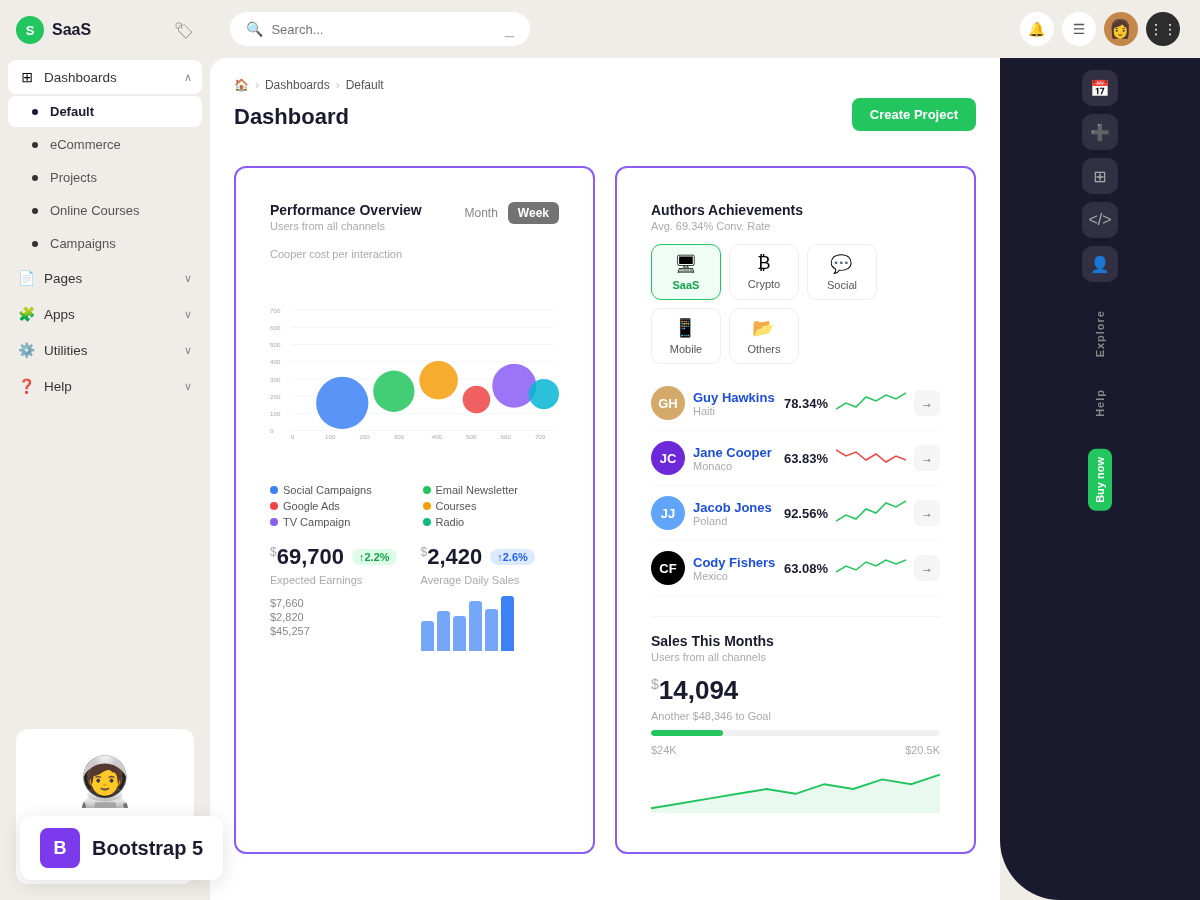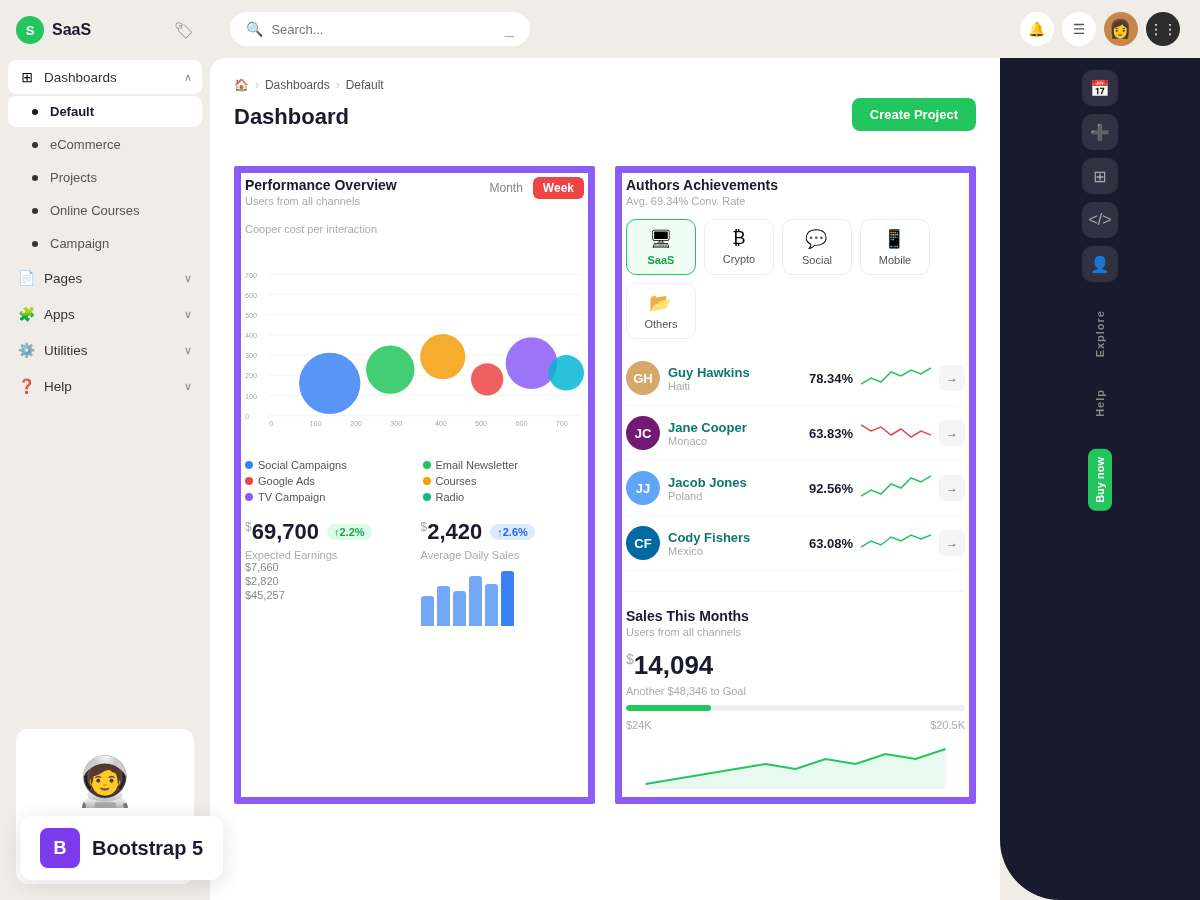--- a/index.html
+++ b/index.html
@@ -47,29 +47,29 @@
     .breadcrumb-sep { color: #ccc; }
     .breadcrumb-link { color: #555; cursor: pointer; }
     .page-title { font-size: 22px; font-weight: 700; color: #1a1a2e; margin-bottom: 20px; }
     .page-header { display: flex; align-items: center; justify-content: space-between; margin-bottom: 16px; }
     .create-btn { background: #22c55e; color: white; border: none; border-radius: 8px; padding: 9px 18px; font-size: 13px; font-weight: 600; cursor: pointer; }
 
     
     .two-col { display: grid; grid-template-columns: 1fr 1fr; gap: 20px; }
 
     
-    .card { background: white; border-radius: 2px; border: 7px solid #8b5cf6; padding: 4px; }
+    .card { background: white; border-radius: 12px; border: 2px solid #8b5cf6; padding: 34px; }
     .card-title { font-size: 14px; font-weight: 700; color: #1a1a2e; margin-bottom: 2px; }
     .card-subtitle { font-size: 11px; color: #aaa; margin-bottom: 12px; }
 
     
     .perf-header { display: flex; justify-content: space-between; align-items: flex-start; margin-bottom: 4px; }
     .toggle-group { display: flex; gap: 0; }
     .toggle-btn { padding: 4px 10px; border-radius: 6px; font-size: 12px; border: none; cursor: pointer; background: transparent; color: #888; }
-    .toggle-btn.active { background: #ef4444; color: white; font-weight: 600; }
+    .toggle-btn.active { background: #737373; color: white; font-weight: 600; }
     .big-value { font-size: 28px; font-weight: 700; color: #1a1a2e; }
     .big-value sup { font-size: 16px; font-weight: 400; color: #aaa; }
     .badge-green { background: #dcfce7; color: #16a34a; font-size: 11px; border-radius: 20px; padding: 2px 7px; font-weight: 600; display: inline-flex; align-items: center; gap: 2px; }
     .badge-blue { background: #dbeafe; color: #2563eb; font-size: 11px; border-radius: 20px; padding: 2px 7px; font-weight: 600; display: inline-flex; align-items: center; gap: 2px; }
     .value-row { display: flex; align-items: center; gap: 8px; margin-bottom: 4px; }
     .value-label { font-size: 11px; color: #aaa; }
 
     
     .bubble-chart { width: 100%; height: 200px; position: relative; margin: 12px 0; }
     .bubble-chart svg { width: 100%; height: 100%; }
@@ -85,21 +85,21 @@
     .tab-label { font-size: 11px; color: #555; font-weight: 500; }
     .tab-item.active-tab .tab-label { color: #16a34a; font-weight: 700; }
 
     
     .authors-table { width: 100%; }
     .table-header { display: grid; grid-template-columns: 1fr auto auto auto; gap: 8px; padding: 4px 0 8px; border-bottom: 1px solid #f5f5f5; }
     .table-header span { font-size: 10px; color: #aaa; font-weight: 600; text-transform: uppercase; letter-spacing: 0.5px; }
     .table-row-item { display: grid; grid-template-columns: 1fr auto auto auto; gap: 8px; align-items: center; padding: 10px 0; border-bottom: 1px solid #f9f9f9; }
     .author-info { display: flex; align-items: center; gap: 8px; }
     .author-avatar { width: 34px; height: 34px; border-radius: 50%; object-fit: cover; overflow: hidden; display: flex; align-items: center; justify-content: center; font-weight: 700; font-size: 13px; color: white; }
-    .author-name { font-size: 13px; font-weight: 600; color: #0f766e; }
+    .author-name { font-size: 13px; font-weight: 600; color: #1d4ed8; }
     .author-country { font-size: 11px; color: #aaa; }
     .conv-value { font-size: 13px; font-weight: 600; color: #1a1a2e; }
     .view-btn { width: 26px; height: 26px; border-radius: 6px; background: #f5f5f5; display: flex; align-items: center; justify-content: center; cursor: pointer; font-size: 12px; color: #555; }
 
     
     .sparkline { width: 70px; height: 28px; }
 
     
     .right-panel { width: 200px; background: #1a1a2e; display: flex; flex-direction: column; align-items: center; padding: 12px 0; gap: 8px; position: relative; border-radius: 0 0 0 60px; overflow: hidden; }
     .right-panel-icon { width: 36px; height: 36px; border-radius: 10px; background: rgba(255,255,255,0.1); display: flex; align-items: center; justify-content: center; cursor: pointer; color: #aaa; font-size: 16px; }
@@ -155,21 +155,21 @@
     </div>
     <div class="nav-item sub-item" style="padding-left:24px">
       <div class="nav-item-left">
         <span class="dot"></span>
         <span class="nav-label">Online Courses</span>
       </div>
     </div>
     <div class="nav-item sub-item" style="padding-left:24px">
       <div class="nav-item-left">
         <span class="dot"></span>
-        <span class="nav-label">Campaign</span>
+        <span class="nav-label">Campaigns</span>
       </div>
     </div>
 
     <div class="nav-item">
       <div class="nav-item-left">
         <span class="nav-icon">📄</span>
         <span class="nav-label">Pages</span>
       </div>
       <span class="chevron">∨</span>
     </div>
@@ -320,21 +320,21 @@
             </div>
           </div>
 
           <div style="display:grid;grid-template-columns:1fr 1fr;gap:12px;margin-top:16px;">
             <div>
               <div class="value-row">
                 <span style="font-size:22px;font-weight:700;color:#1a1a2e"><sup style="font-size:12px;color:#aaa;font-weight:400">$</sup>69,700</span>
                 <span class="badge-green">↑2.2%</span>
               </div>
               <div class="value-label">Expected Earnings</div>
-              <div style="margin-top:0;">
+              <div style="margin-top:11px;">
                 <div style="font-size:11px;color:#888;margin-bottom:2px">$7,660</div>
                 <div style="font-size:11px;color:#888;margin-bottom:2px">$2,820</div>
                 <div style="font-size:11px;color:#888">$45,257</div>
               </div>
             </div>
             <div>
               <div class="value-row">
                 <span style="font-size:22px;font-weight:700;color:#1a1a2e"><sup style="font-size:12px;color:#aaa;font-weight:400">$</sup>2,420</span>
                 <span class="badge-blue">↑2.6%</span>
               </div>
@@ -391,21 +391,21 @@
               </div>
               <span class="conv-value">78.34%</span>
               <svg class="sparkline" viewBox="0 0 70 28">
                 <polyline points="0,20 10,14 20,18 30,8 40,12 50,6 60,10 70,4" fill="none" stroke="#22c55e" stroke-width="1.5"></polyline>
               </svg>
               <div class="view-btn">→</div>
             </div>
 
             <div class="table-row-item">
               <div class="author-info">
-                <div class="author-avatar" style="background:#701a75">JC</div>
+                <div class="author-avatar" style="background:#6d28d9">JC</div>
                 <div>
                   <div class="author-name">Jane Cooper</div>
                   <div class="author-country">Monaco</div>
                 </div>
               </div>
               <span class="conv-value">63.83%</span>
               <svg class="sparkline" viewBox="0 0 70 28">
                 <polyline points="0,6 10,12 20,8 30,16 40,10 50,18 60,12 70,16" fill="none" stroke="#ef4444" stroke-width="1.5"></polyline>
               </svg>
               <div class="view-btn">→</div>
@@ -421,21 +421,21 @@
               </div>
               <span class="conv-value">92.56%</span>
               <svg class="sparkline" viewBox="0 0 70 28">
                 <polyline points="0,22 10,16 20,20 30,10 40,14 50,4 60,8 70,2" fill="none" stroke="#22c55e" stroke-width="1.5"></polyline>
               </svg>
               <div class="view-btn">→</div>
             </div>
 
             <div class="table-row-item">
               <div class="author-info">
-                <div class="author-avatar" style="background:#0369a1">CF</div>
+                <div class="author-avatar" style="background:#000000">CF</div>
                 <div>
                   <div class="author-name">Cody Fishers</div>
                   <div class="author-country">Mexico</div>
                 </div>
               </div>
               <span class="conv-value">63.08%</span>
               <svg class="sparkline" viewBox="0 0 70 28">
                 <polyline points="0,18 10,12 20,16 30,8 40,12 50,6 60,10 70,6" fill="none" stroke="#22c55e" stroke-width="1.5"></polyline>
               </svg>
               <div class="view-btn">→</div>

